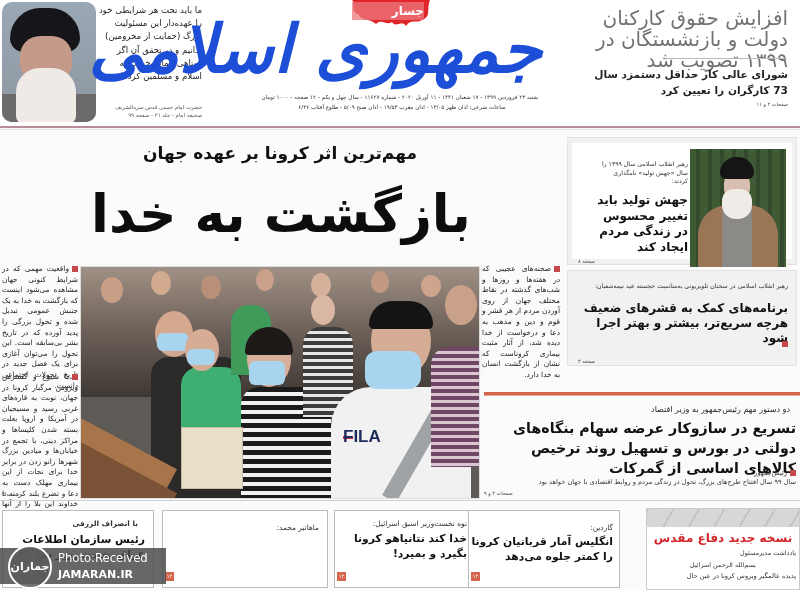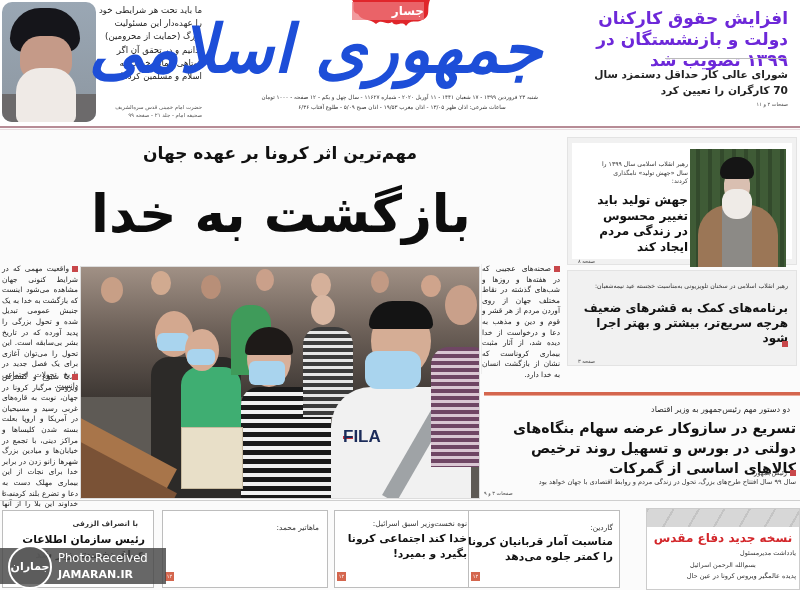--- a/index.html
+++ b/index.html
@@ -25,21 +25,21 @@
 
   
   #logo-splash { left: 346px; top: 0; width: 90px; height: 28px; }
   #logo { left: 262px; top: 6px; width: 280px; height: 86px; font-family: "DejaVu Serif", serif; font-style: italic; font-weight: bold;
     font-size: 66px; line-height: 86px; color: #1d4ed8; text-align: center; letter-spacing: -2px; white-space: nowrap; }
   #logo-jesar { left: 352px; top: 2px; width: 72px; height: 18px; background: rgba(238,120,125,0.75); color: #fff; font-size: 12px; font-weight: bold; line-height: 18px; }
   #date-line { left: 266px; top: 93px; width: 272px; font-size: 5.6px; line-height: 9px; color: #333; text-align: center; white-space: nowrap; }
   #times-line { left: 266px; top: 103px; width: 272px; font-size: 5.6px; line-height: 9px; color: #333; text-align: center; white-space: nowrap; }
 
   
-  #top-right-h1 { left: 580px; top: 8px; width: 208px; font-size: 17px; font-weight: bold; line-height: 21px; color: #6d28d9; }
+  #top-right-h1 { left: 580px; top: 8px; width: 208px; font-size: 20px; font-weight: normal; line-height: 21px; color: #737373; }
   #top-right-rule { left: 665px; top: 58px; width: 122px; height: 1px; background: #bbb; }
   #top-right-h2 { left: 580px; top: 66px; width: 208px; font-size: 10.6px; line-height: 16px; color: #222; font-weight: bold; }
   #top-right-page { left: 700px; top: 101px; width: 88px; font-size: 5px; color: #444; }
 
   
   #kicker { left: 100px; top: 143px; width: 360px; text-align: center; font-size: 17px; font-weight: bold; color: #111; }
   #main-headline { left: 84px; top: 178px; width: 394px; text-align: center; font-size: 52px; font-weight: bold; line-height: 72px; color: #0d0d0d; letter-spacing: -1px; }
 
   
   .col-text { font-size: 7.4px; line-height: 10.6px; color: #222; text-align: justify; }
@@ -129,21 +129,21 @@
 <svg class="abs" id="logo-splash" viewBox="0 0 90 28">
   <path d="M6 0 H84 C80 10 86 16 76 20 C70 24 66 18 60 26 C56 20 50 28 46 22 C40 26 36 18 30 24 C24 18 16 22 12 14 C4 12 10 4 6 0Z" fill="#e0262b"></path>
 </svg>
 <div class="abs" id="logo-jesar">جسار</div>
 <div class="abs" id="logo">جمهوری اسلامی</div>
 <div class="abs rtl" id="date-line">شنبه ۲۳ فروردین ۱۳۹۹ - ۱۷ شعبان ۱۴۴۱ - ۱۱ آوریل ۲۰۲۰ - شماره ۱۱۶۲۷ - سال چهل و یکم - ۱۲ صفحه - ۱۰۰۰ تومان</div>
 <div class="abs rtl" id="times-line">ساعات شرعی: اذان ظهر ۱۳/۰۵ - اذان مغرب ۱۹/۵۳ - اذان صبح ۵/۰۹ - طلوع آفتاب ۶/۳۶</div>
 
 <div class="abs rtl" id="top-right-h1">افزایش حقوق کارکنان دولت و بازنشستگان در ۱۳۹۹ تصویب شد</div>
 <div class="abs" id="top-right-rule"></div>
-<div class="abs rtl" id="top-right-h2">شورای عالی کار حداقل دستمزد سال 70 کارگران را تعیین کرد</div>
+<div class="abs rtl" id="top-right-h2">شورای عالی کار حداقل دستمزد سال 73 کارگران را تعیین کرد</div>
 <div class="abs rtl" id="top-right-page">صفحات ۲ و ۱۱</div>
 
 <div class="abs" id="masthead-rule"></div>
 <div class="abs" id="masthead-rule2"></div>
 
 <div class="abs rtl" id="kicker">مهم‌ترین اثر کرونا بر عهده جهان</div>
 <div class="abs rtl" id="main-headline">بازگشت به خدا</div>
 
 <div class="abs rtl col-text" id="left-col-1">
   <span class="red-square"></span><span>واقعیت مهمی که در شرایط کنونی جهان مشاهده می‌شود اینست که بازگشت به خدا به یک جنبش عمومی تبدیل شده و تحول بزرگی را پدید آورده که در تاریخ بشر بی‌سابقه است. این تحول را می‌توان آغازی برای یک فصل جدید در تاریخ تحولات اجتماعی دانست.</span>
@@ -247,26 +247,26 @@
 <div class="bbox" style="left:2px;width:152px;">
   <div class="bbox-kicker rtl" style="right:15px;top:8px;width:136px;font-weight:bold;">با انصراف الزرفی</div>
   <div class="bbox-headline rtl" style="right:8px;top:22px;width:140px;">رئیس سازمان اطلاعات عراق نخست‌وزیر شد</div>
 </div>
 <div class="bbox" style="left:162px;width:166px;">
   <div class="bbox-kicker rtl" style="right:8px;top:12px;width:150px;">ماهاتیر محمد:</div>
   <div class="page-tag" style="left:2px;bottom:6px;">۱۲</div>
 </div>
 <div class="bbox" style="left:334px;width:140px;">
   <div class="bbox-kicker rtl" style="right:6px;top:8px;width:128px;">نوه نخست‌وزیر اسبق اسرائیل:</div>
-  <div class="bbox-headline rtl" style="right:6px;top:21px;width:128px;">خدا کند اجتماعی کرونا بگیرد و بمیرد!</div>
+  <div class="bbox-headline rtl" style="right:6px;top:21px;width:128px;">خدا کند نتانیاهو کرونا بگیرد و بمیرد!</div>
   <div class="page-tag" style="left:2px;bottom:6px;">۱۲</div>
 </div>
 <div class="bbox" style="left:468px;width:152px;">
   <div class="bbox-kicker rtl" style="right:6px;top:12px;width:146px;">گاردین:</div>
-  <div class="bbox-headline rtl" style="right:6px;top:24px;width:150px;">مناسبت آمار قربانیان کرونا را کمتر جلوه می‌دهد</div>
+  <div class="bbox-headline rtl" style="right:6px;top:24px;width:150px;">انگلیس آمار قربانیان کرونا را کمتر جلوه می‌دهد</div>
   <div class="page-tag" style="left:2px;bottom:6px;">۱۲</div>
 </div>
 
 <div class="abs" id="box-editorial"></div>
 <div class="abs" id="box-editorial-band"></div>
 <div class="abs rtl" id="editorial-title">نسخه جدید دفاع مقدس</div>
 <div class="abs rtl" id="editorial-byline">یادداشت مدیرمسئول</div>
 <div class="abs rtl" id="editorial-bismillah">بسم‌الله الرحمن اسرائیل</div>
 <div class="abs rtl" id="editorial-body">پدیده عالمگیر ویروس کرونا در عین حال</div>
 

